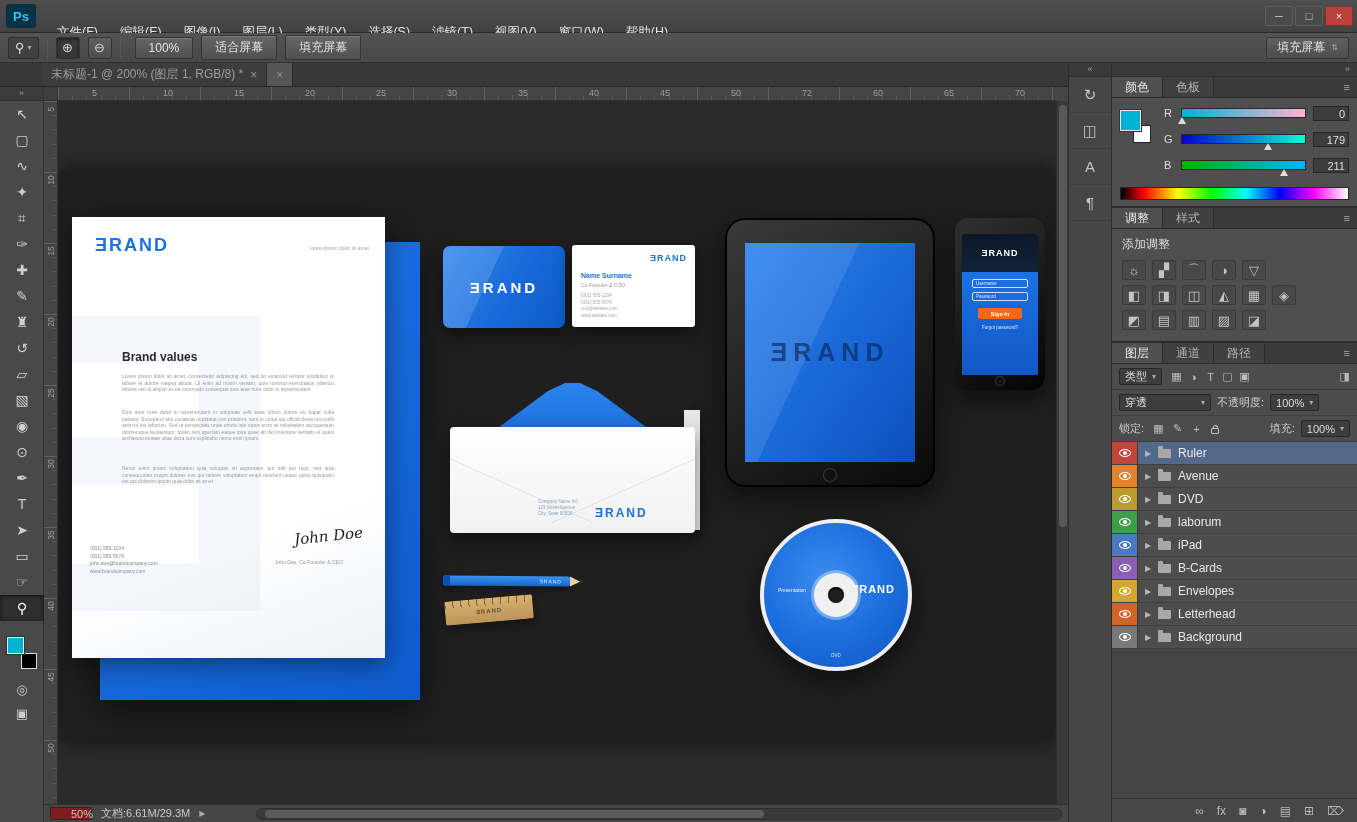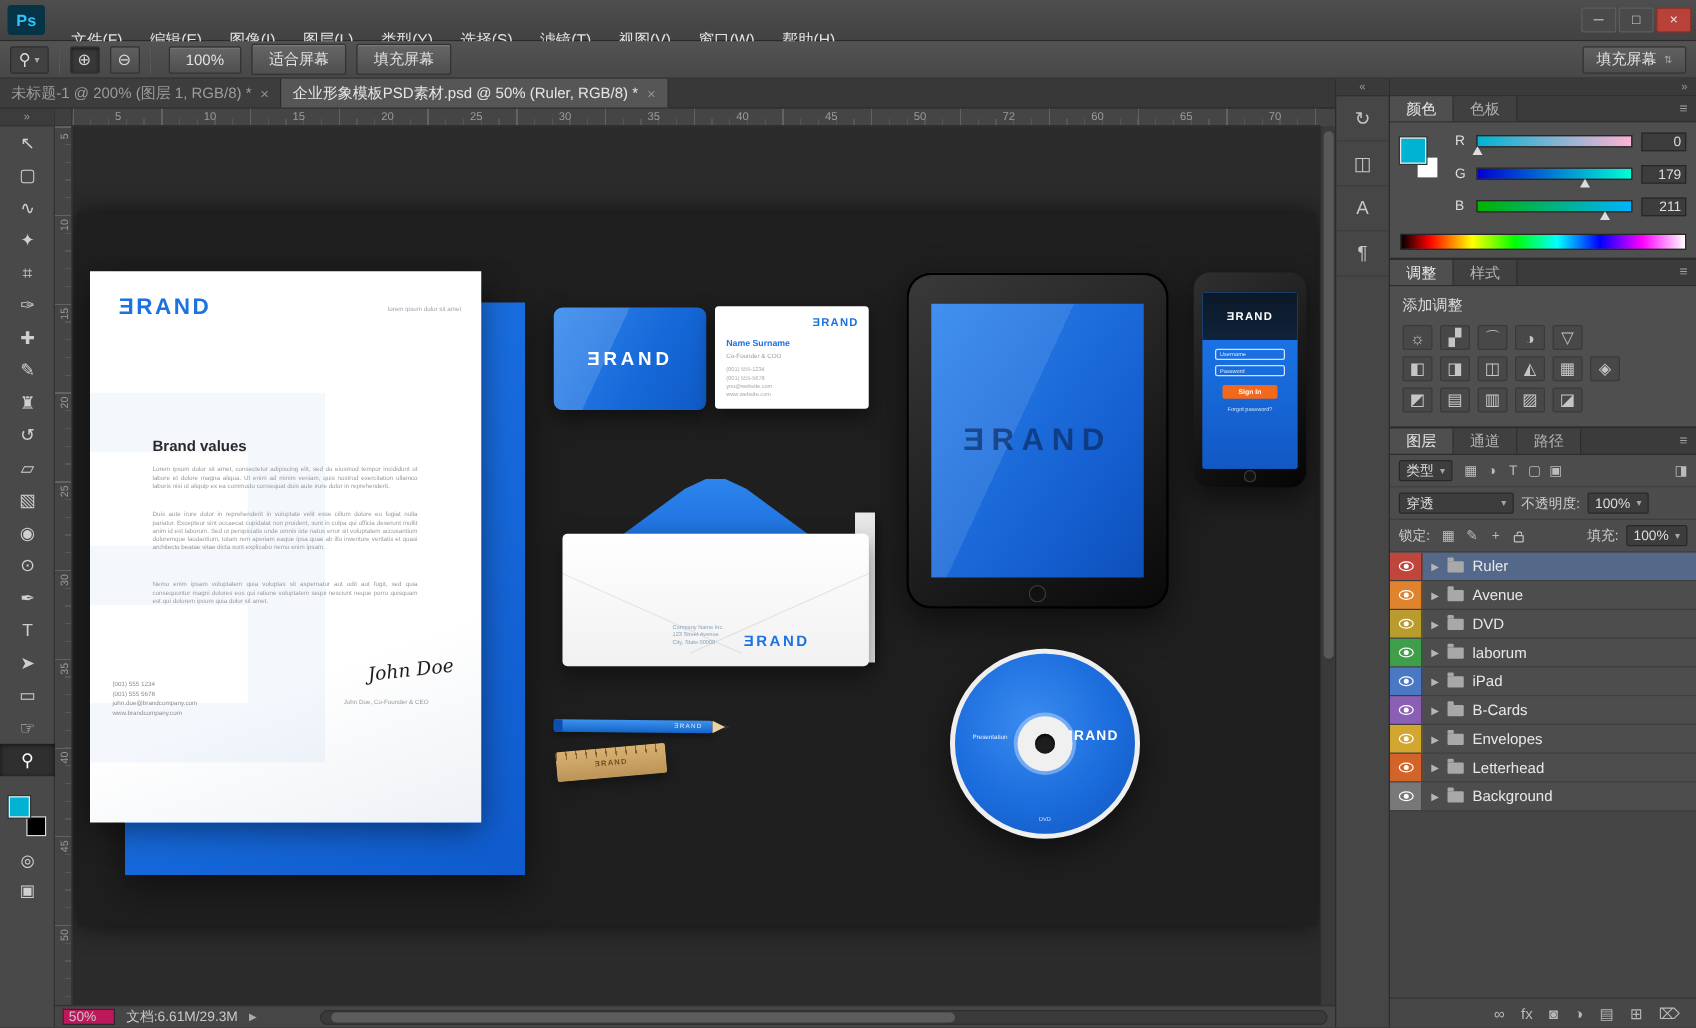--- a/index.html
+++ b/index.html
@@ -39,21 +39,21 @@
   .optcheck.dim span:last-child { color:#8f8f8f; }
   .optbtn { background:linear-gradient(#666,#4f4f4f); border:1px solid #333; border-radius:2px;
     color:#e2e2e2; font-size:12px; padding:3px 13px; box-shadow:inset 0 1px 0 #777;
     font-family:inherit; }
   .wsbtn { margin-left:auto; display:flex; align-items:center; gap:6px;
     background:linear-gradient(#606060,#4d4d4d); border:1px solid #333; border-radius:2px;
     height:22px; padding:0 10px; font-size:12px; color:#e2e2e2; }
 
   
   #tabstrip { position:absolute; left:0; top:63px; width:1068px; height:24px; background:#383838;
-    display:flex; border-bottom:1px solid #262626; }
+    display:flex; border-bottom:1px solid #262626;padding-left:42px; }
   .doctab { display:flex; align-items:center; gap:7px; padding:0 9px; background:#3d3d3d;
     border-right:1px solid #2a2a2a; color:#9c9c9c; font-size:12px; white-space:nowrap; }
   .doctab.active { background:#565656; color:#e6e6e6; }
   .tabclose { color:#909090; font-size:12px; }
 
   
   #toolbar { position:absolute; left:0; top:87px; width:44px; bottom:0; background:#494949;
     border-right:1px solid #333; }
   .tb-top { height:14px; background:#3c3c3c; color:#9a9a9a; font-size:9px; text-align:center;
     line-height:13px; border-bottom:1px solid #333; }
@@ -85,22 +85,22 @@
   .rnumv { position:absolute; left:0; width:14px; text-align:center; font-size:8.5px; color:#9b9b9b;
     transform:rotate(-90deg); }
   .viewport { position:absolute; left:14px; top:14px; right:12px; bottom:18px; background:#2b2b2b;
     overflow:hidden; }
   .vscroll { position:absolute; right:0; top:14px; width:12px; bottom:18px; background:#3a3a3a;
     border-left:1px solid #2e2e2e; }
   .vthumb { position:absolute; left:2px; top:4px; width:8px; height:60%; background:#585858; border-radius:4px; }
   .statusbar { position:absolute; left:0; right:0; bottom:0; height:18px; background:#464646;
     border-top:1px solid #303030; display:flex; align-items:center; gap:9px; padding:0 6px;
     font-size:11px; color:#c9c9c9; }
-  .zoombox { width:42px; height:13px; background:#be185d; border:1px solid #2a2a2a; line-height:12px;
-    padding:0 4px; }
+  .zoombox { width:42px; height:13px; background:#7f1d1d; border:1px solid #2a2a2a; line-height:12px;
+    padding:0 20px; }
   .statarrow { font-size:8px; color:#aaa; }
   .hscroll { flex:1; height:12px; margin-left:42px; background:#3a3a3a; border:1px solid #2e2e2e;
     border-radius:6px; position:relative; }
   .hthumb { position:absolute; left:1%; top:1px; width:62%; height:8px; background:#5c5c5c; border-radius:4px; }
 
   
   .artboard { position:absolute; left:4px; top:69px; width:991px; height:571px; background:#1f1f1f;
     box-shadow:0 0 20px rgba(0,0,0,.65); }
   .artboard > div, .artboard > span { position:absolute; }
   .bluesheet { left:38px; top:72px; width:320px; height:458px;
@@ -331,21 +331,20 @@
   </div>
 
   <div id="tabstrip">
 
       <div class="doctab">
         <span>未标题-1 @ 200% (图层 1, RGB/8) *</span>
         <span class="tabclose">×</span>
       </div>
 
       <div class="doctab active">
-        <span>企业形象模板PSD素材.psd @ 50% (Ruler, RGB/8) *</span>
         <span class="tabclose">×</span>
       </div>
     </div>
 
   <div id="toolbar">
     <div class="tb-top">»</div>
     <div>
 
         <div class="tool">
           <span>↖</span>

